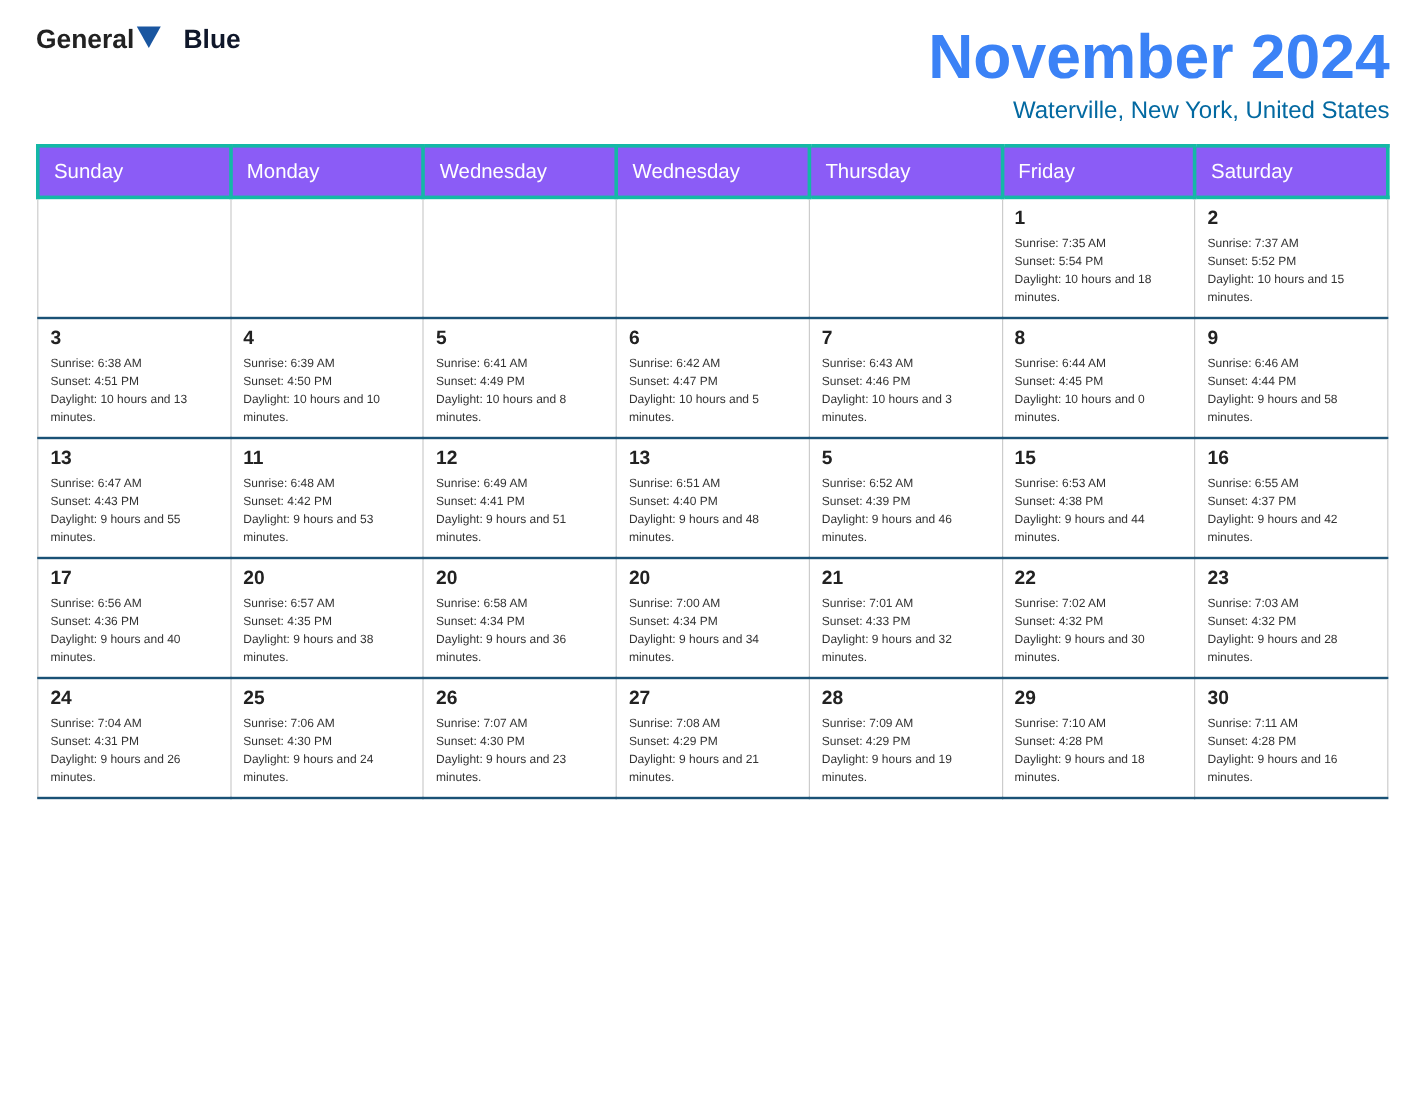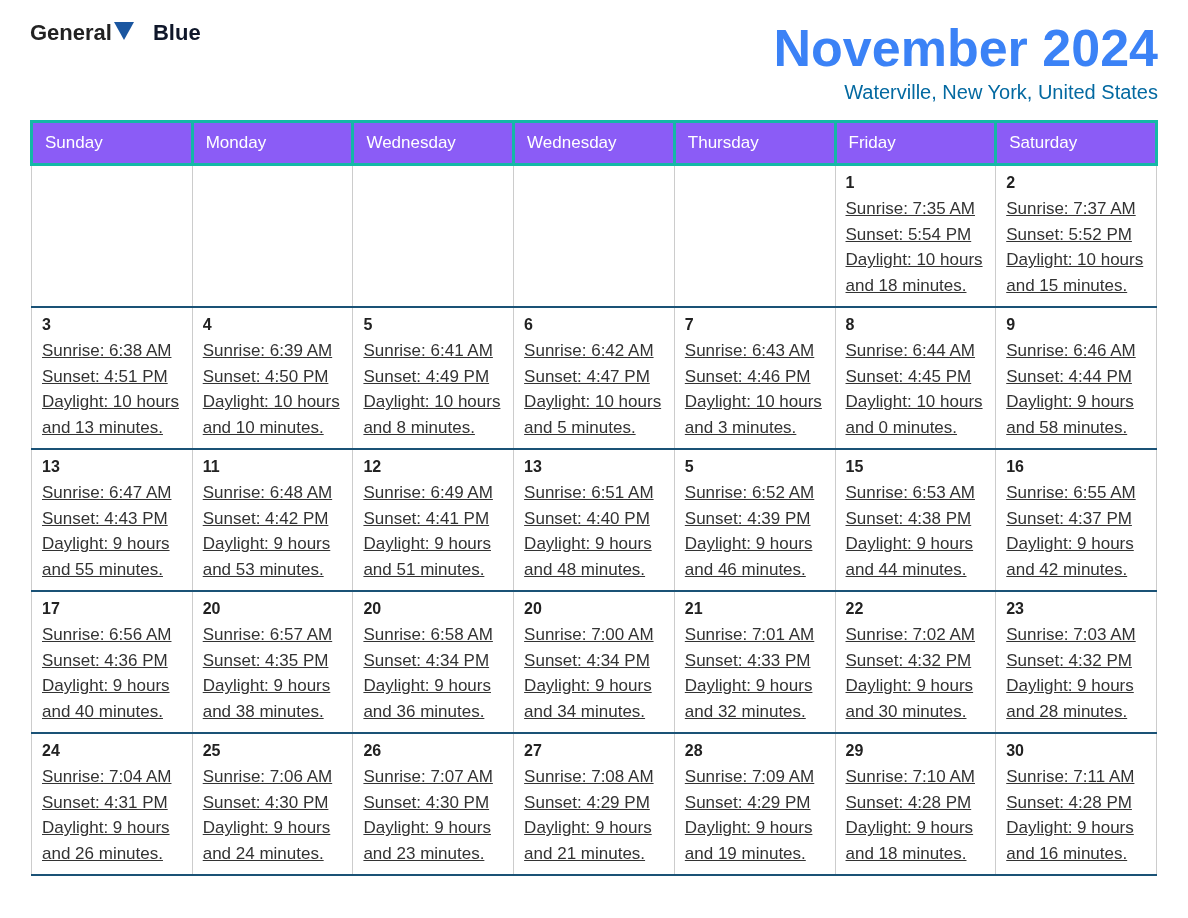--- a/index.html
+++ b/index.html
@@ -84,24 +84,23 @@
       width: 14.28%;
       min-height: 100px;
     }
     .day-number {
       font-size: 16px;
       font-weight: bold;
       color: #222;
       margin-bottom: 4px;
     }
     .day-info {
-      font-size: 17px;
+      font-size: 10px;
       color: #333;
       line-height: 1.5;
-      text-decoration: underline;
     }
     .calendar tr {
       border-bottom: 2px solid #1a5276;
     }
     .empty-cell {
       background: #fff;
     }
   </style>
 </head>
 <body>

